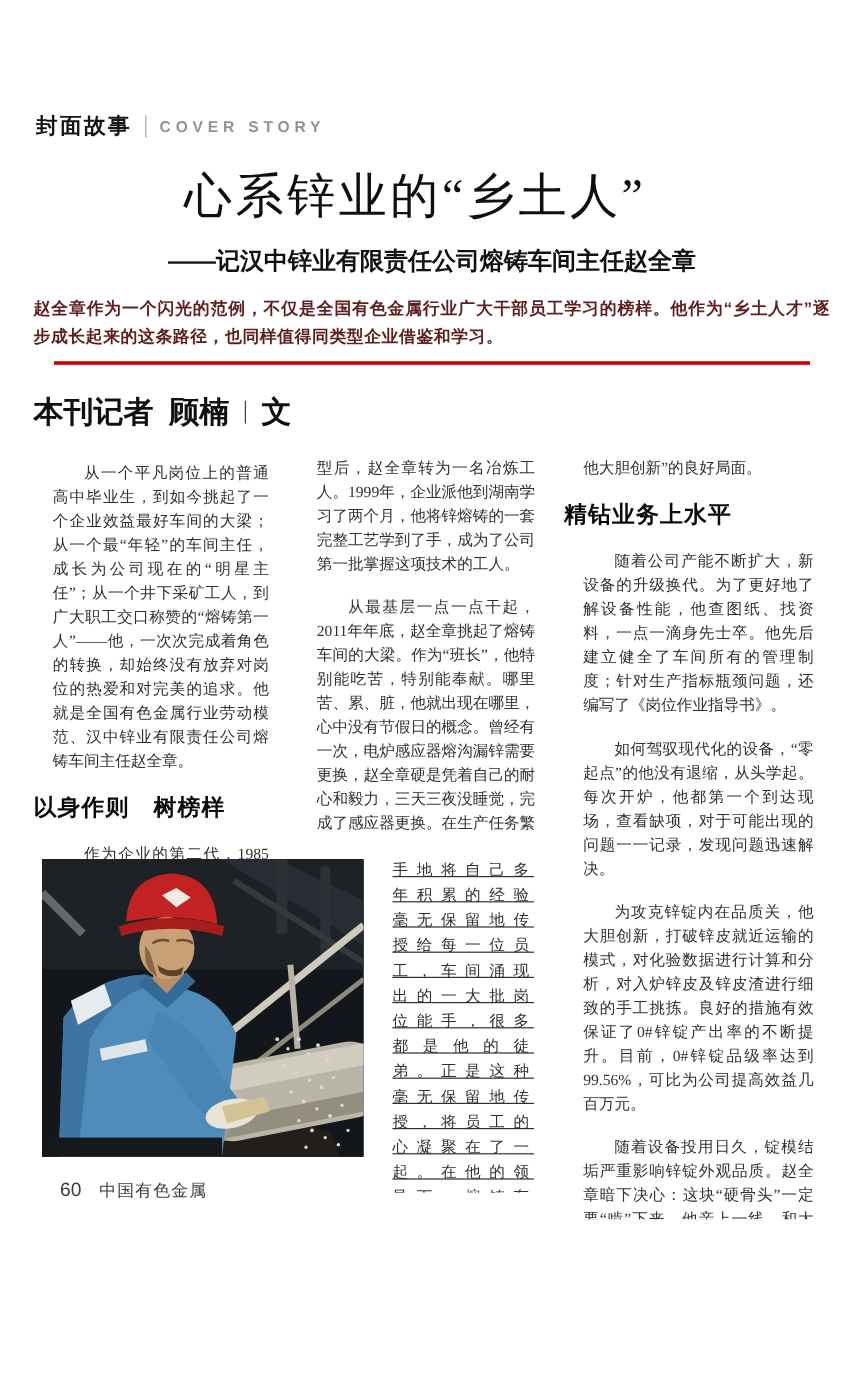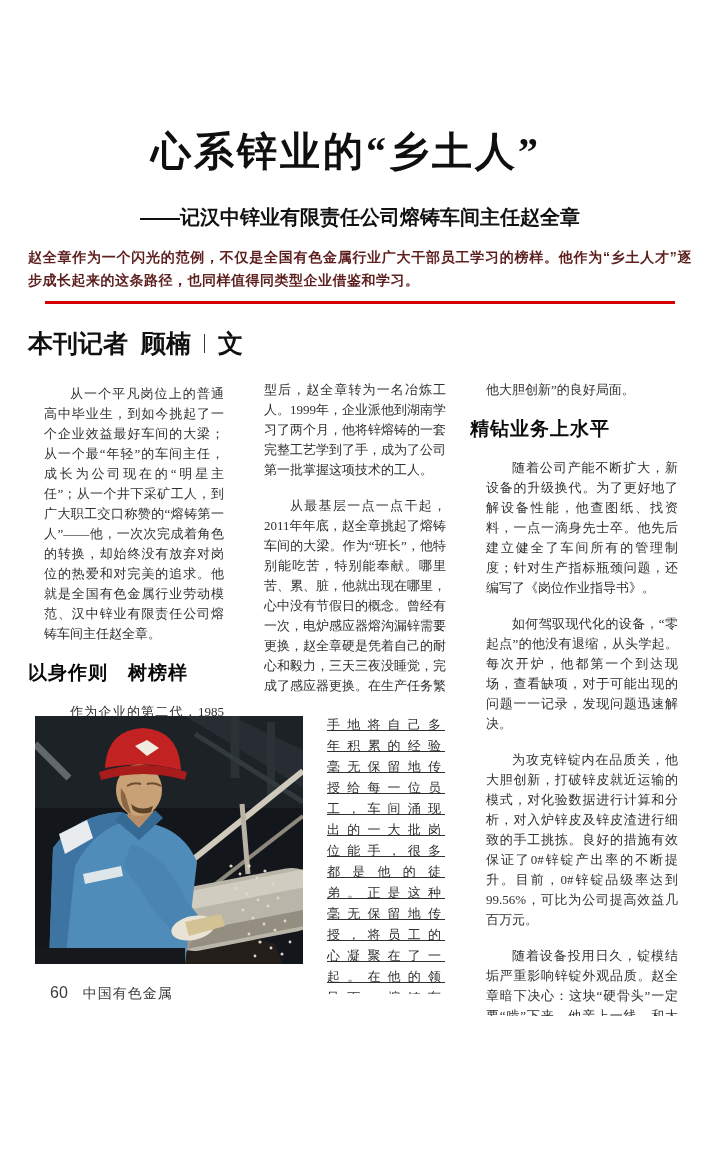--- a/index.html
+++ b/index.html
@@ -7,22 +7,22 @@
     position:relative;width:720px;height:1151px;background:#ffffff;
     margin:0 auto;overflow:hidden;
     font-family:"Liberation Serif","DejaVu Serif",serif;color:#2e2e2e;
   }
   
   .hdr{position:absolute;left:30px;top:93px;display:flex;align-items:center;gap:11px;}
   .hdr-cn{font-family:"Liberation Sans","DejaVu Sans",sans-serif;font-weight:bold;font-size:18px;color:#141414;letter-spacing:2px;}
   .hdr-sep{width:1px;height:19px;background:#a9a9a9;}
   .hdr-en{font-family:"Liberation Sans","DejaVu Sans",sans-serif;font-weight:600;font-size:13px;color:#929292;letter-spacing:4px;}
   
-  .title{position:absolute;left:0;width:692px;top:124px;text-align:center;
-    font-weight:bold;font-size:40px;letter-spacing:3px;color:#0f0f0f;}
+  .title{position:absolute;left:0;width:692px;top:136px;text-align:center;
+    font-weight:normal;font-size:40px;letter-spacing:3px;color:#0f0f0f;}
   .subtitle{position:absolute;left:0;width:720px;top:204px;text-align:center;
     font-family:"Liberation Sans","DejaVu Sans",sans-serif;font-weight:bold;font-size:20px;color:#111;}
   
   .lead{position:absolute;left:28px;top:246px;width:664px;
     font-family:"Liberation Sans","DejaVu Sans",sans-serif;font-weight:bold;font-size:14px;
     line-height:23px;text-align:justify;color:#5e1f1f;letter-spacing:0.5px;}
   .rule{position:absolute;left:45px;top:301px;width:630px;height:3px;background:#d40000;}
   
   .byline{position:absolute;left:28px;top:327px;display:flex;align-items:center;gap:13px;
     font-family:"Liberation Sans","DejaVu Sans",sans-serif;font-weight:bold;font-size:25px;color:#101010;}
@@ -44,20 +44,25 @@
   .footer{position:absolute;left:30px;top:984px;display:flex;align-items:baseline;gap:15px;
     font-family:"Liberation Sans","DejaVu Sans",sans-serif;color:#3b3b3b;margin-left:20px;}
   .foot-num{font-size:16px;}
   .foot-mag{font-size:14px;letter-spacing:1px;}
 </style>
 </head>
 <body>
 
 <div class="page">
 
+  <div class="hdr">
+    <span class="hdr-cn">封面故事</span>
+    <span class="hdr-sep"></span>
+    <span class="hdr-en">COVER STORY</span>
+  </div>
 
   <div class="title">心系锌业的“乡土人”</div>
   <div class="subtitle">——记汉中锌业有限责任公司熔铸车间主任赵全章</div>
 
   <div class="lead">赵全章作为一个闪光的范例，不仅是全国有色金属行业广大干部员工学习的榜样。他作为“乡土人才”逐步成长起来的这条路径，也同样值得同类型企业借鉴和学习。</div>
   <div class="rule"></div>
 
   <div class="byline">
     <span>本刊记者</span>
     <span>顾楠</span>

